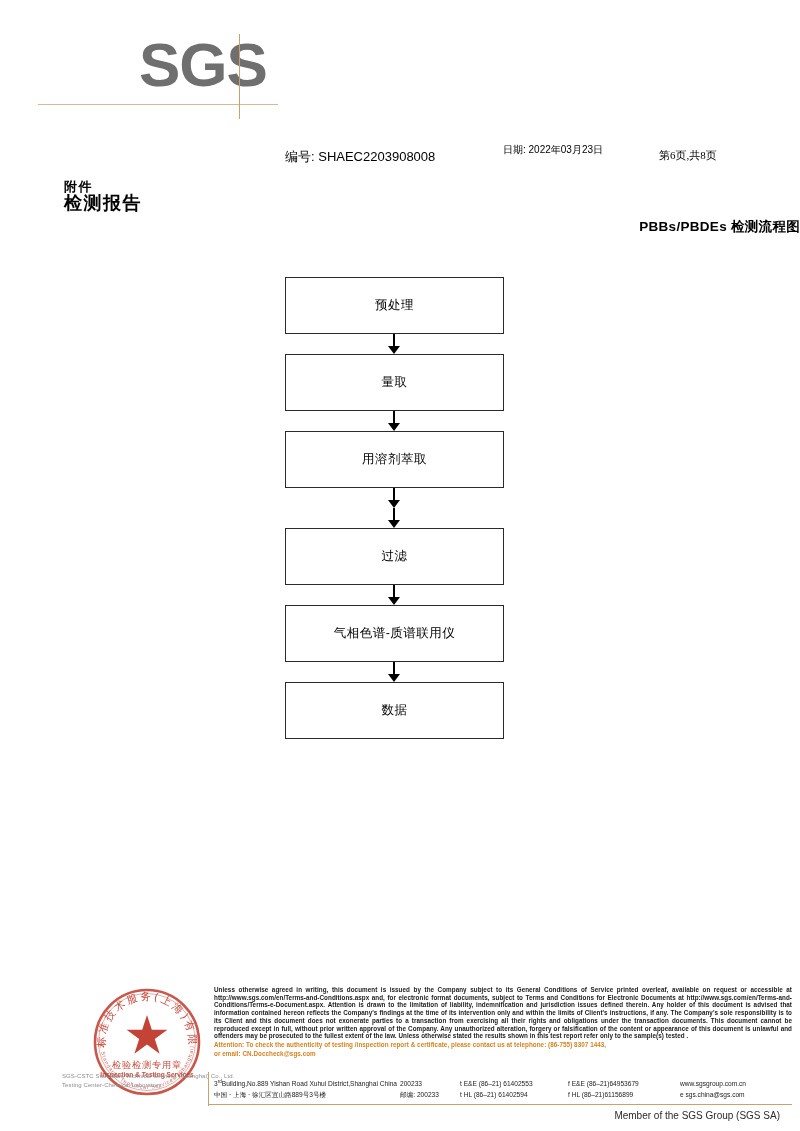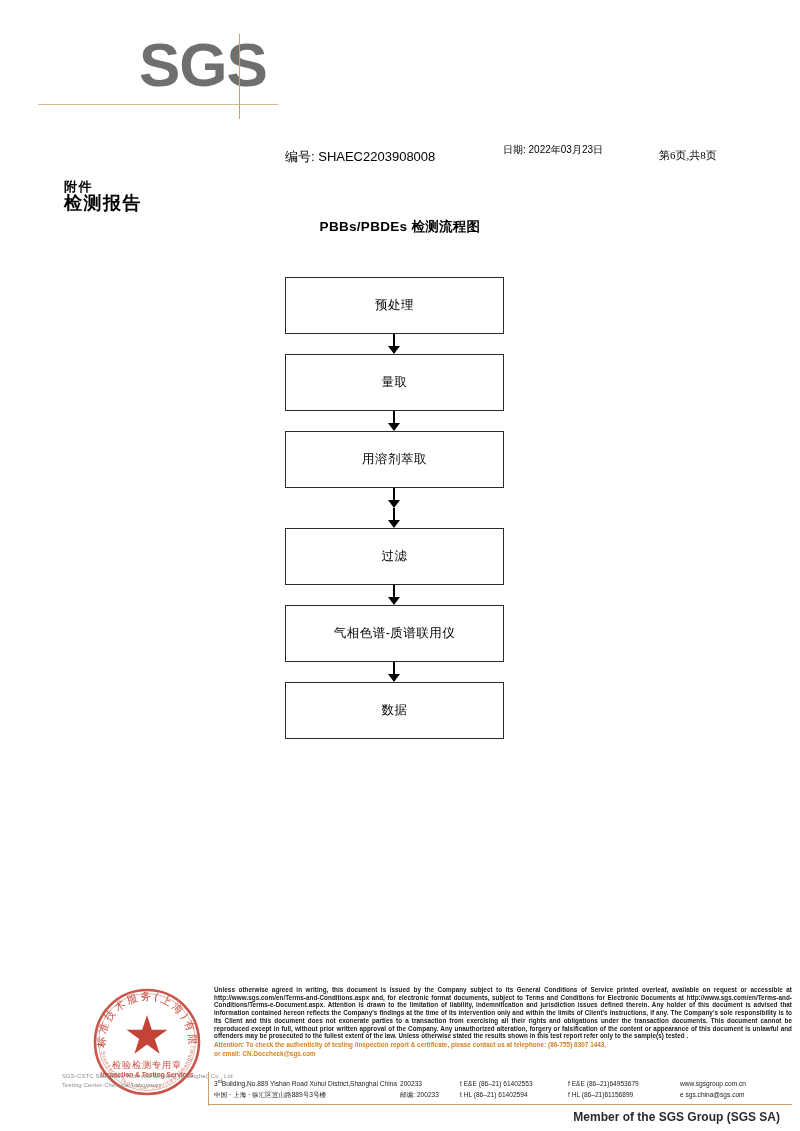--- a/index.html
+++ b/index.html
@@ -100,21 +100,21 @@
     white-space: nowrap;
     font-family: Liberation Serif, serif;
   }
 
   
   .flow-title {
     position: absolute;
     left: 0;
     top: 218px;
     width: 800px;
-    text-align: center;
+    text-align: right;
     font-size: 13.5px;
     font-weight: bold;
     letter-spacing: 0.3px;
   }
 
   
   .flow {
     position: absolute;
     left: 285px;
     top: 277px;
@@ -236,23 +236,22 @@
   .addr-c4 { width: 112px; }
   .addr-c5 { width: auto; }
   .addr sup { font-size: 4.6px; vertical-align: super; }
 
   .member {
     position: absolute;
     left: 0;
     top: 1110px;
     width: 780px;
     text-align: right;
-    font-size: 12px;
+    font-size: 10px;
     color: #2a2a2a;
-    font-weight: bold;
   }
 </style>
 </head>
 <body>
 
 <div class="logo-block">
   <div class="logo-hrule"></div>
   <div class="logo-text">SGS</div>
   <div class="logo-vrule"></div>
 </div>

